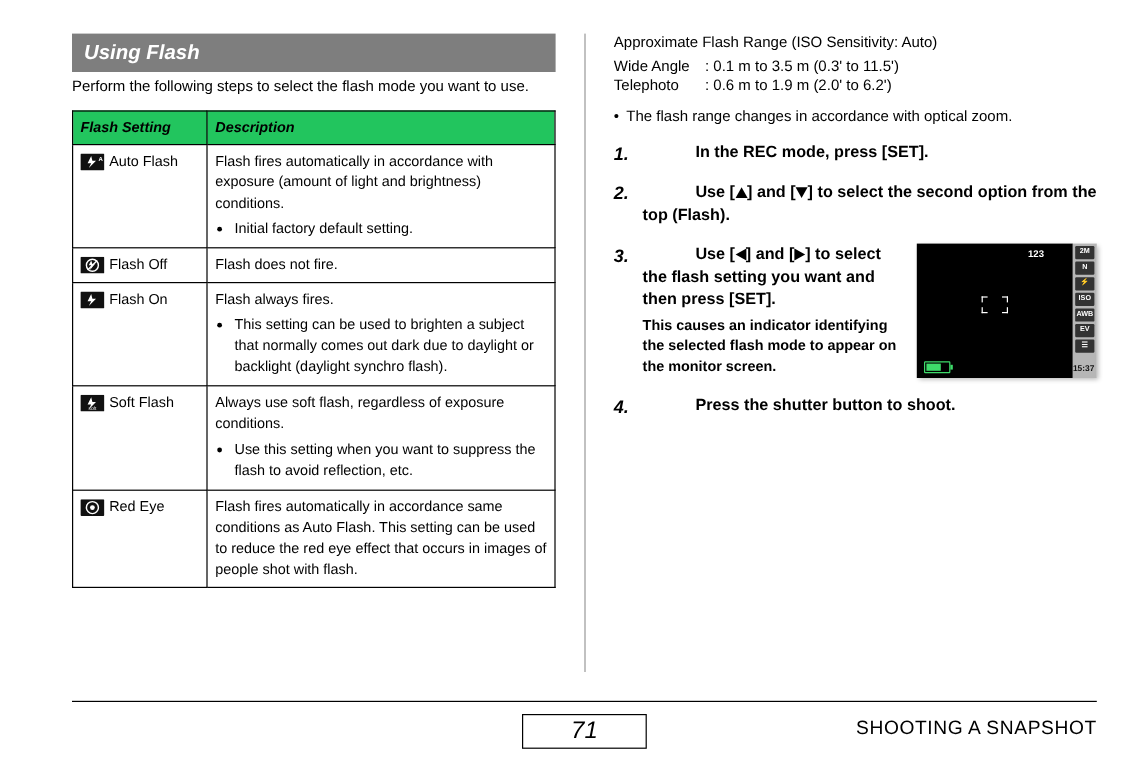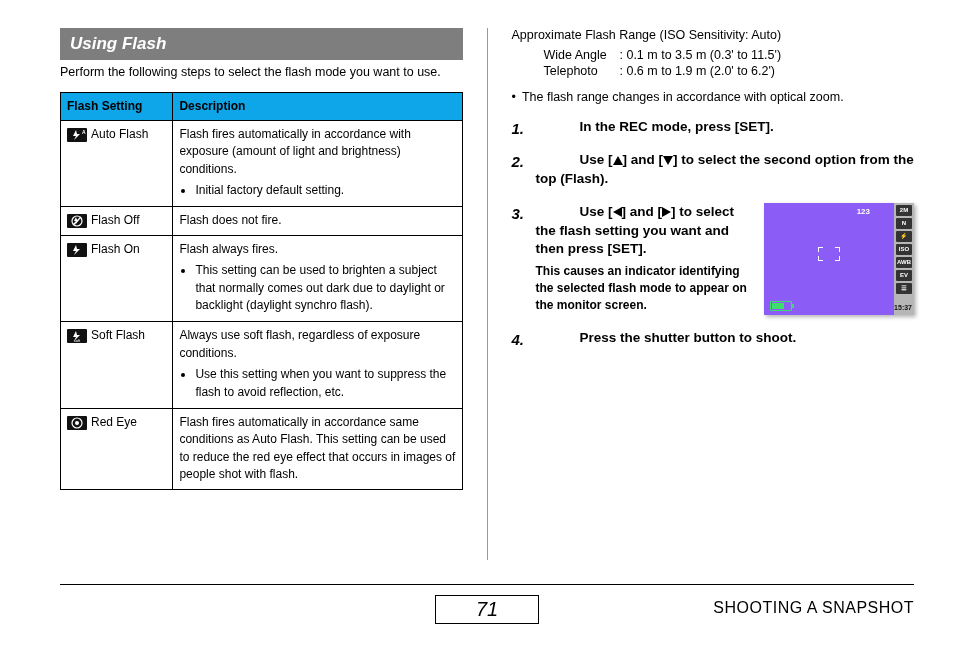--- a/index.html
+++ b/index.html
@@ -47,42 +47,43 @@
     font-size: 12px;
   }
   table.flash th, table.flash td {
     border: 1px solid #000;
     padding: 5px 6px;
     vertical-align: top;
     text-align: left;
     line-height: 1.45;
   }
   table.flash th {
-    background: #0ea5e9;
+    background: #22c55e;
     font-weight: bold;
+    font-style: italic;
   }
   table.flash td:first-child {
     width: 28%;
     white-space: nowrap;
   }
   .icon-box {
     display: inline-block;
     width: 20px;
     height: 14px;
     vertical-align: middle;
     margin-right: 4px;
   }
   ul.bullet {
     margin: 4px 0 0 0;
     padding-left: 16px;
   }
   ul.bullet li { margin-bottom: 2px; }
   .range-title { font-weight: normal; margin-bottom: 6px; }
   .range-line { margin: 2px 0; }
-  .range-label { display:inline-block; width: 76px; margin-left: 32px; }
+  .range-label { display:inline-block; width: 76px; }
   .note { margin: 12px 0 14px 0; }
   .note-bullet { display:flex; gap:6px; }
   ol.steps {
     list-style: none;
     padding: 0;
     margin: 0;
     counter-reset: step;
   }
   ol.steps > li {
     counter-increment: step;
@@ -111,21 +112,21 @@
   .step3-text { flex:1; }
   .lcd {
     width: 150px;
     height: 112px;
     position: relative;
     flex-shrink: 0;
     box-shadow: 2px 2px 4px rgba(0,0,0,0.3);
   }
   .lcd-main {
     position:absolute; left:0; top:0; width:130px; height:100%;
-    background:#8b5cf6;
+    background:#000000;
   }
   .lcd-side {
     position:absolute; right:0; top:0; width:20px; height:100%;
     background:#b6b6b6;
     display:flex; flex-direction:column; align-items:center;
     padding-top:2px;
     gap:2px;
   }
   .lcd-badge {
     width:16px; height:11px; background:#333; border-radius:1px;

